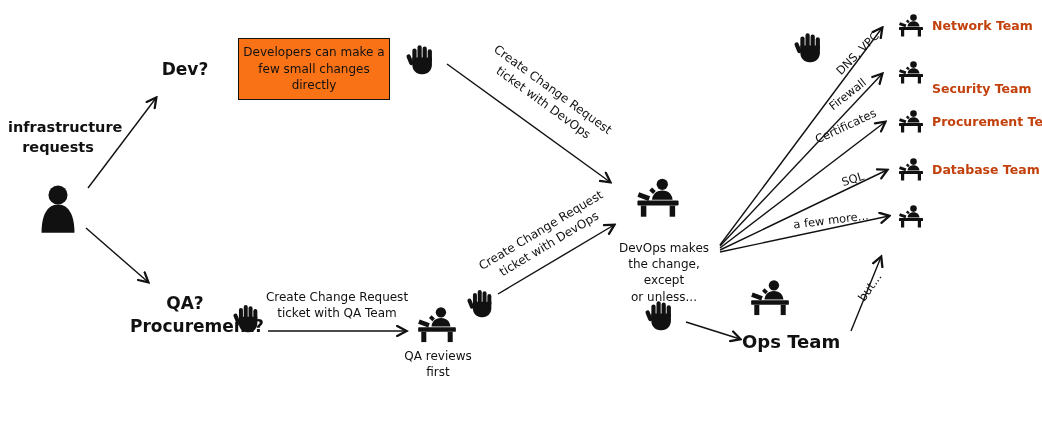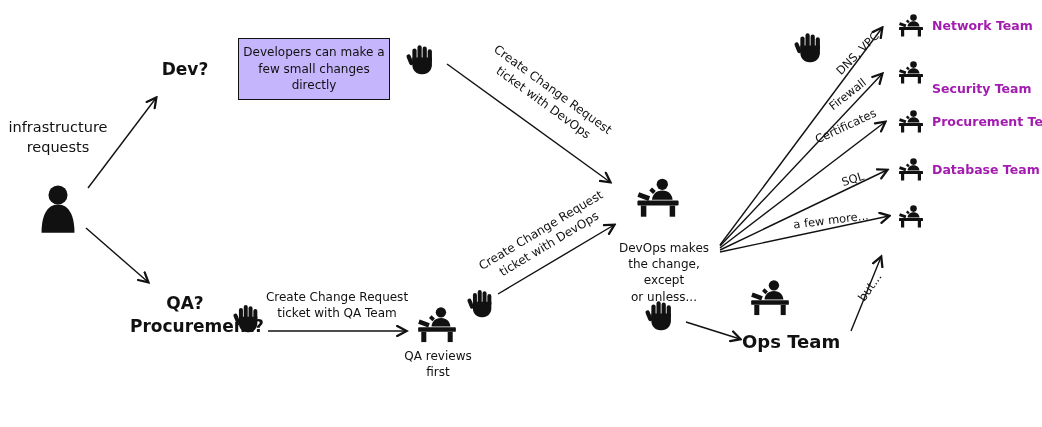--- a/index.html
+++ b/index.html
@@ -7,26 +7,26 @@
     position:relative;width:1042px;height:427px;background:#ffffff;
     font-family:"DejaVu Sans","Liberation Sans",sans-serif;color:#111;
     overflow:hidden;
   }
   .arrows{position:absolute;left:0;top:0;width:1042px;height:427px;}
   .arrows line{stroke:#111;stroke-width:1.4;}
   .label{position:absolute;white-space:pre-line;text-align:center;line-height:1.35;color:#111;}
   .title{font-weight:bold;}
   .rot{transform-origin:50% 50%;}
   .note-box{
-    position:absolute;border:1.6px solid #111;background:#c4b5fd;
+    position:absolute;border:1.6px solid #111;background:#f97316;
     display:flex;align-items:center;justify-content:center;text-align:center;
     white-space:pre-line;line-height:1.4;
   }
   .icon{position:absolute;color:#111;}
-  .team-label{position:absolute;white-space:nowrap;font-weight:bold;font-size:12.5px;color:#a21caf;}
+  .team-label{position:absolute;white-space:nowrap;font-weight:bold;font-size:12.5px;color:#c2410c;}
   .fan-label{font-size:11.5px;}
   .hidden-defs{position:absolute;width:0;height:0;overflow:hidden;}
 </style>
 </head>
 <body>
 
 <svg class="hidden-defs" aria-hidden="true">
   <defs>
     <symbol id="icon-hand" viewBox="0 0 24 24">
       <g fill="currentColor">
@@ -73,21 +73,21 @@
     <line x1="498" y1="294" x2="614" y2="225" marker-end="url(#ah)"></line>
     <line x1="720" y1="245" x2="882" y2="28" marker-end="url(#ah)"></line>
     <line x1="720" y1="246" x2="882" y2="74" marker-end="url(#ah)"></line>
     <line x1="720" y1="248" x2="885" y2="122" marker-end="url(#ah)"></line>
     <line x1="720" y1="250" x2="887" y2="170" marker-end="url(#ah)"></line>
     <line x1="720" y1="252" x2="889" y2="216" marker-end="url(#ah)"></line>
     <line x1="686" y1="322" x2="740" y2="339" marker-end="url(#ah)"></line>
     <line x1="851" y1="331" x2="881" y2="257" marker-end="url(#ah)"></line>
   </svg>
 
-  <div class="label" style="left:8px;top:118px;width:100px;font-size:14.5px;">infrastructure
+  <div class="label" style="left:8px;top:118px;width:100px;font-size:14.5px;font-weight:bold;">infrastructure
 requests</div>
   <svg class="icon" style="left:32px;top:182px;width:52px;height:58px;">
       <use href="#icon-person"></use>
     </svg>
 
   <div class="label title" style="left:150px;top:58px;width:70px;font-size:17px;">Dev?</div>
   <div class="note-box" style="left:238px;top:38px;width:150px;height:60px;font-size:12px;">
     <span style="white-space:pre-line;">Developers can make a
 few small changes directly</span>
   </div>

